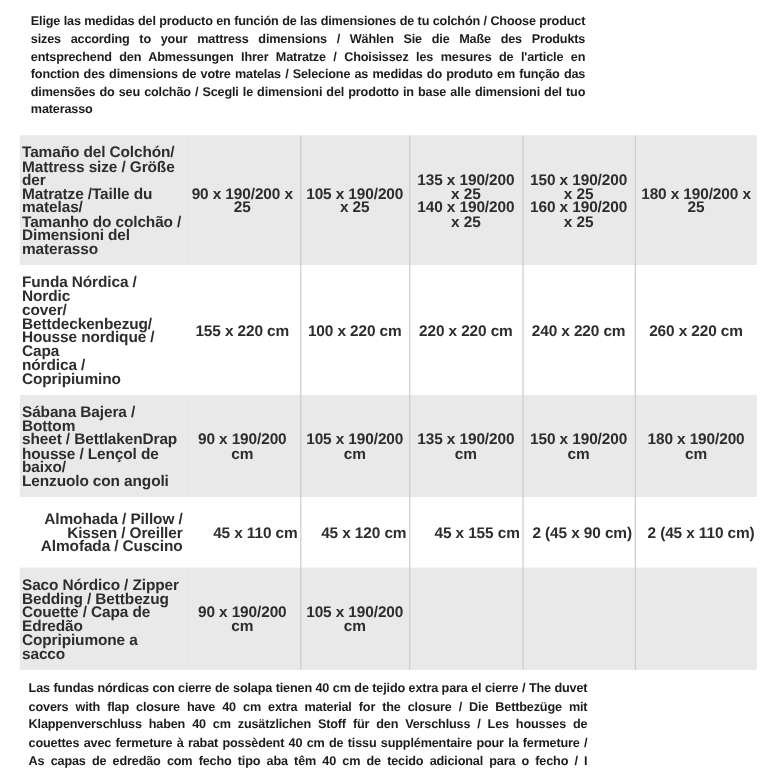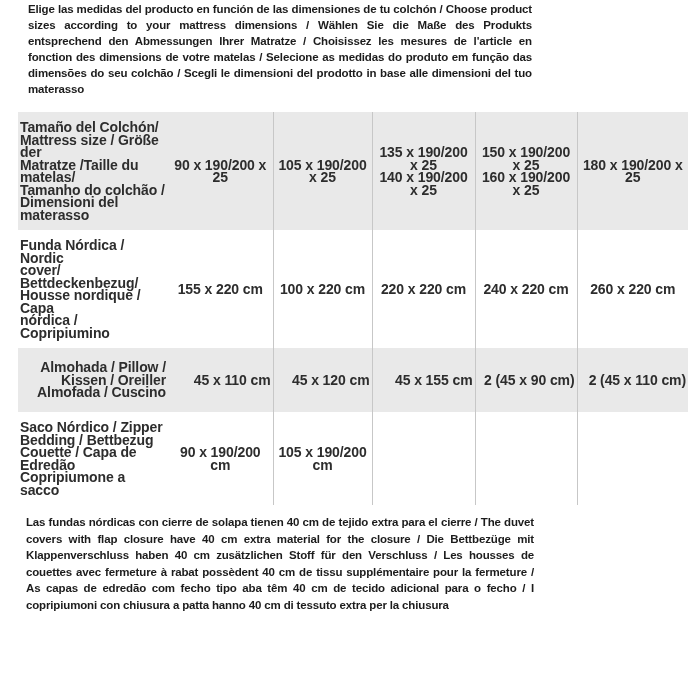--- a/index.html
+++ b/index.html
@@ -9,21 +9,21 @@
     height: 700px;
     background: #ffffff;
     font-family: "Liberation Sans", sans-serif;
     color: #1f1f1f;
     overflow: hidden;
   }
   .page {
     width: 560px;
     height: 700px;
     box-sizing: border-box;
-    padding-top: 1px;
+    padding-top: 12px;
   }
   .intro {
     margin: 0 28px 0 28px;
     font-size: 11.5px;
     font-weight: 700;
     line-height: 16px;
     text-align: justify;
     letter-spacing: -0.15px;
     color: #1c1c1c;
   }
@@ -108,20 +108,31 @@
         <td class="lbl">Funda Nórdica /  Nordic
 cover/ Bettdeckenbezug/
 Housse nordique  / Capa
 nórdica / Copripiumino</td>
         <td class="v first">155 x 220 cm</td>
         <td class="v">100 x 220 cm</td>
         <td class="v">220 x 220 cm</td>
         <td class="v">240 x 220 cm</td>
         <td class="v">260 x 220 cm</td>
       </tr>
+      <tr class="r4">
+        <td class="lbl">Sábana Bajera / Bottom
+sheet / BettlakenDrap
+housse / Lençol de baixo/
+Lenzuolo con angoli</td>
+        <td class="v first">90 x 190/200 cm</td>
+        <td class="v">105 x 190/200 cm</td>
+        <td class="v">135 x 190/200 cm</td>
+        <td class="v">150 x 190/200 cm</td>
+        <td class="v">180 x 190/200 cm</td>
+      </tr>
       <tr class="r6">
         <td class="lbl">Almohada  / Pillow /
 Kissen / Oreiller
 Almofada / Cuscino</td>
         <td class="v first">45 x 110 cm</td>
         <td class="v">45 x 120 cm</td>
         <td class="v">45 x 155 cm</td>
         <td class="v">2 (45 x 90 cm)</td>
         <td class="v">2 (45 x 110 cm)</td>
       </tr>

